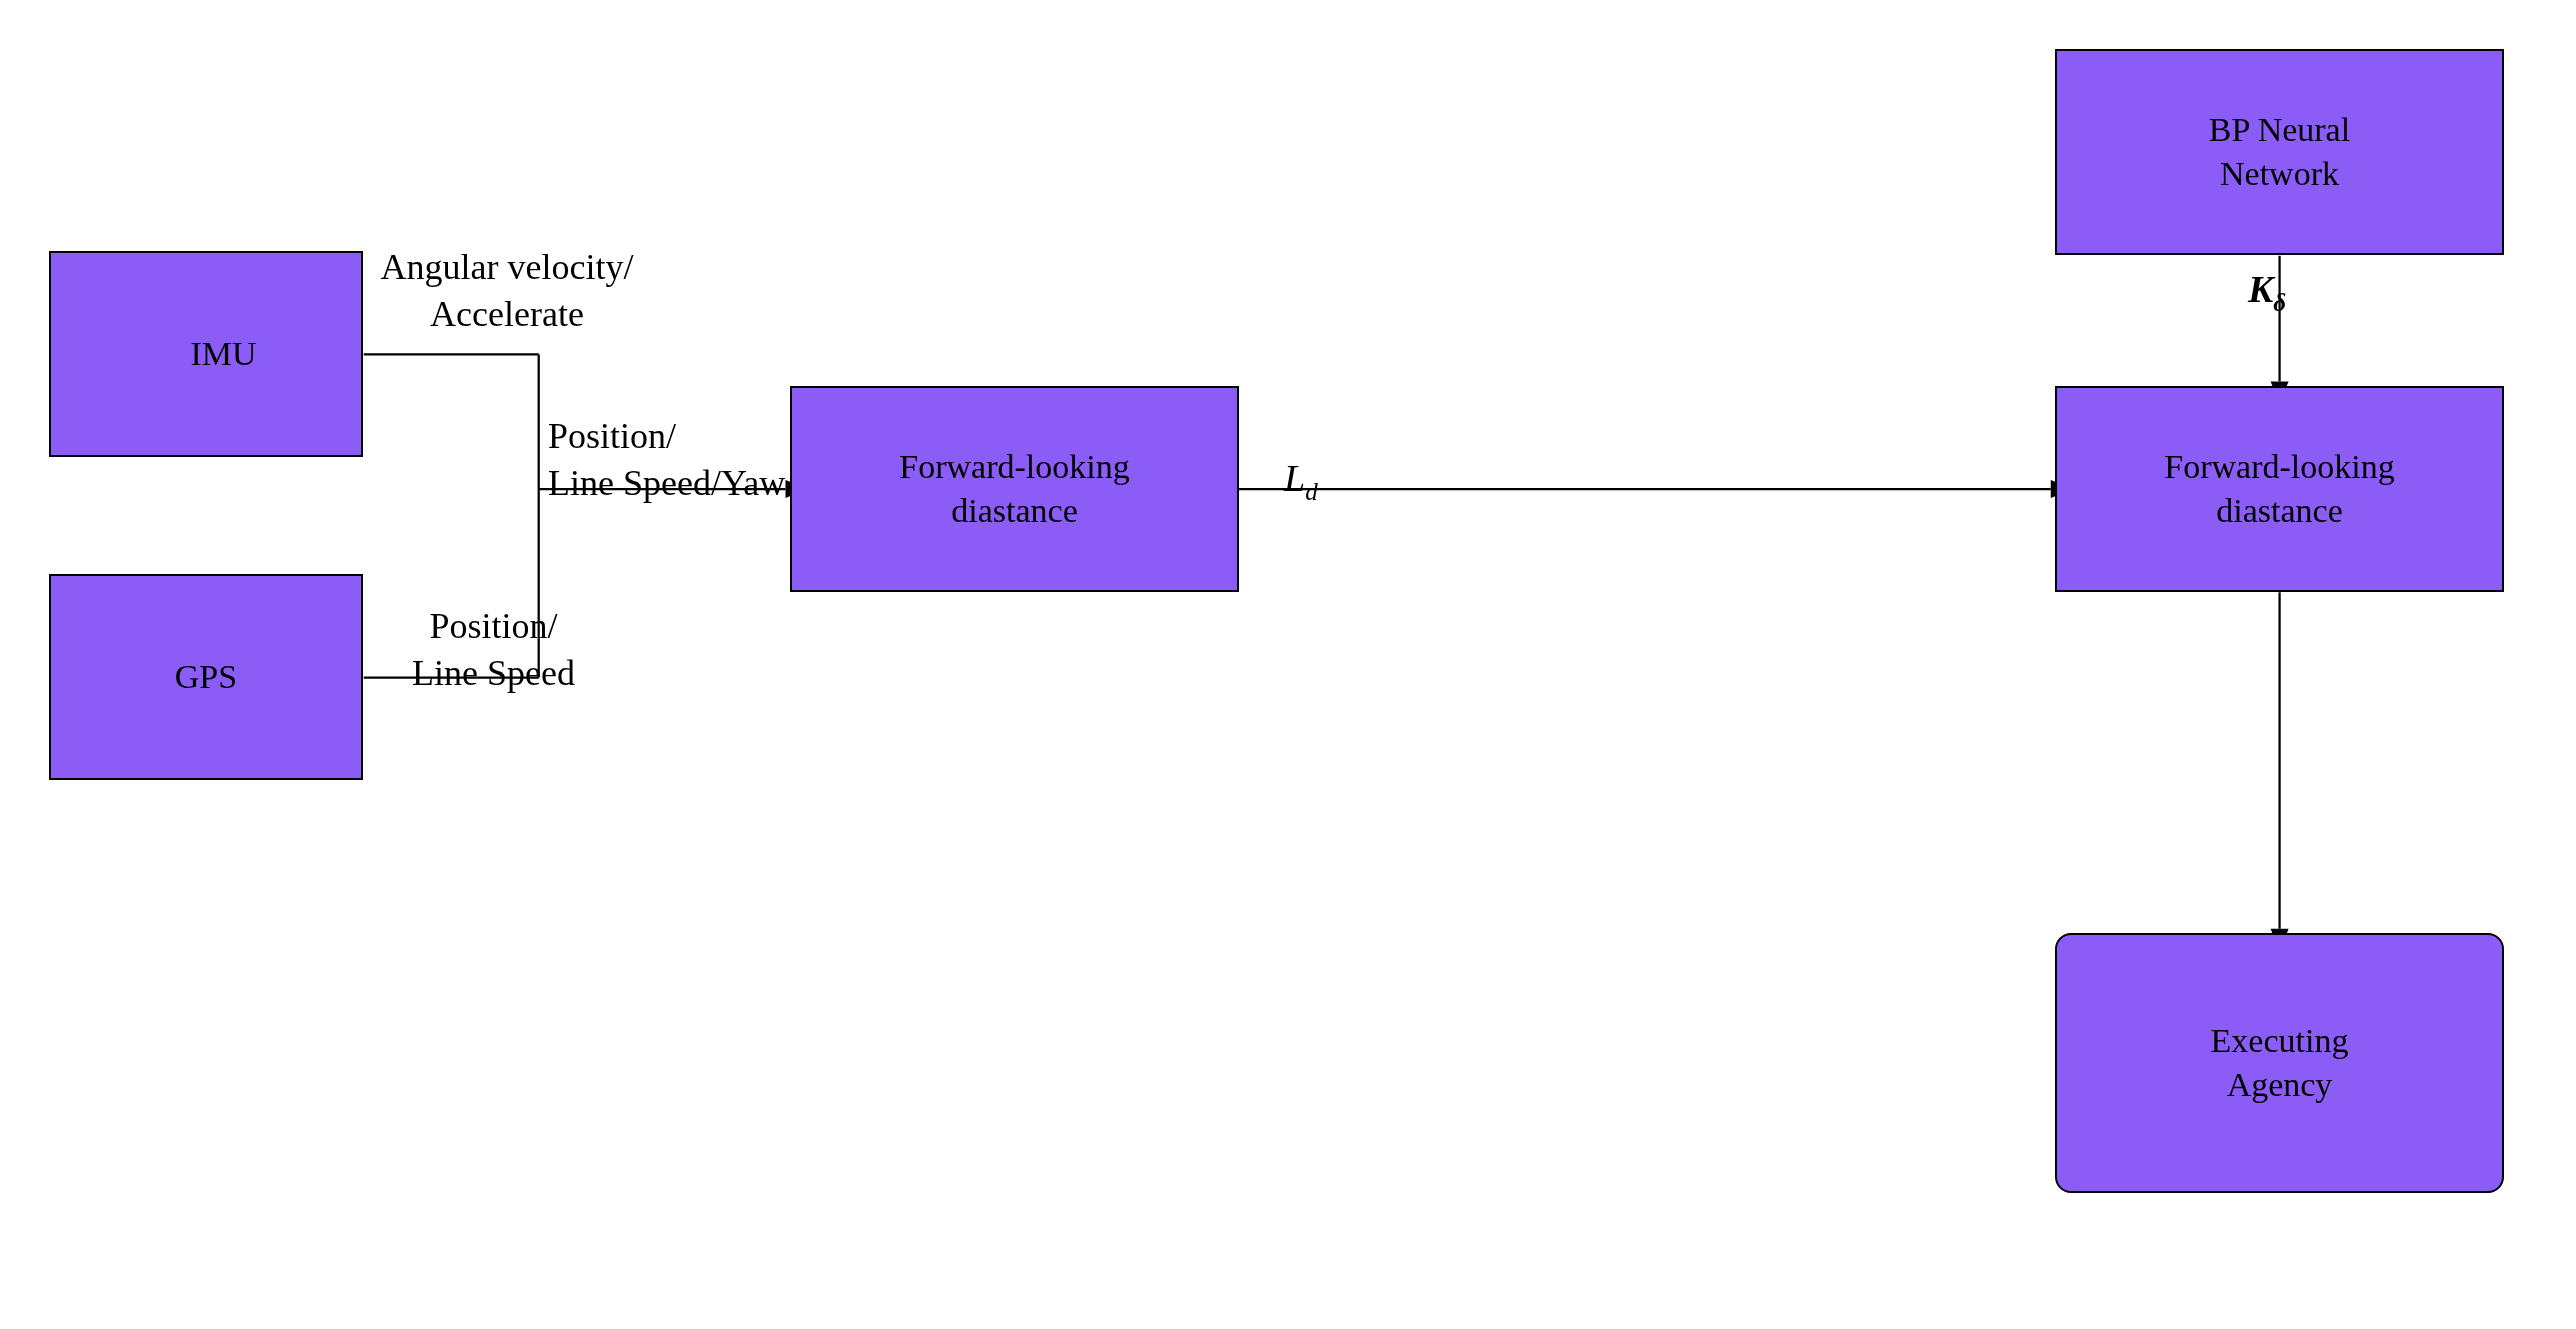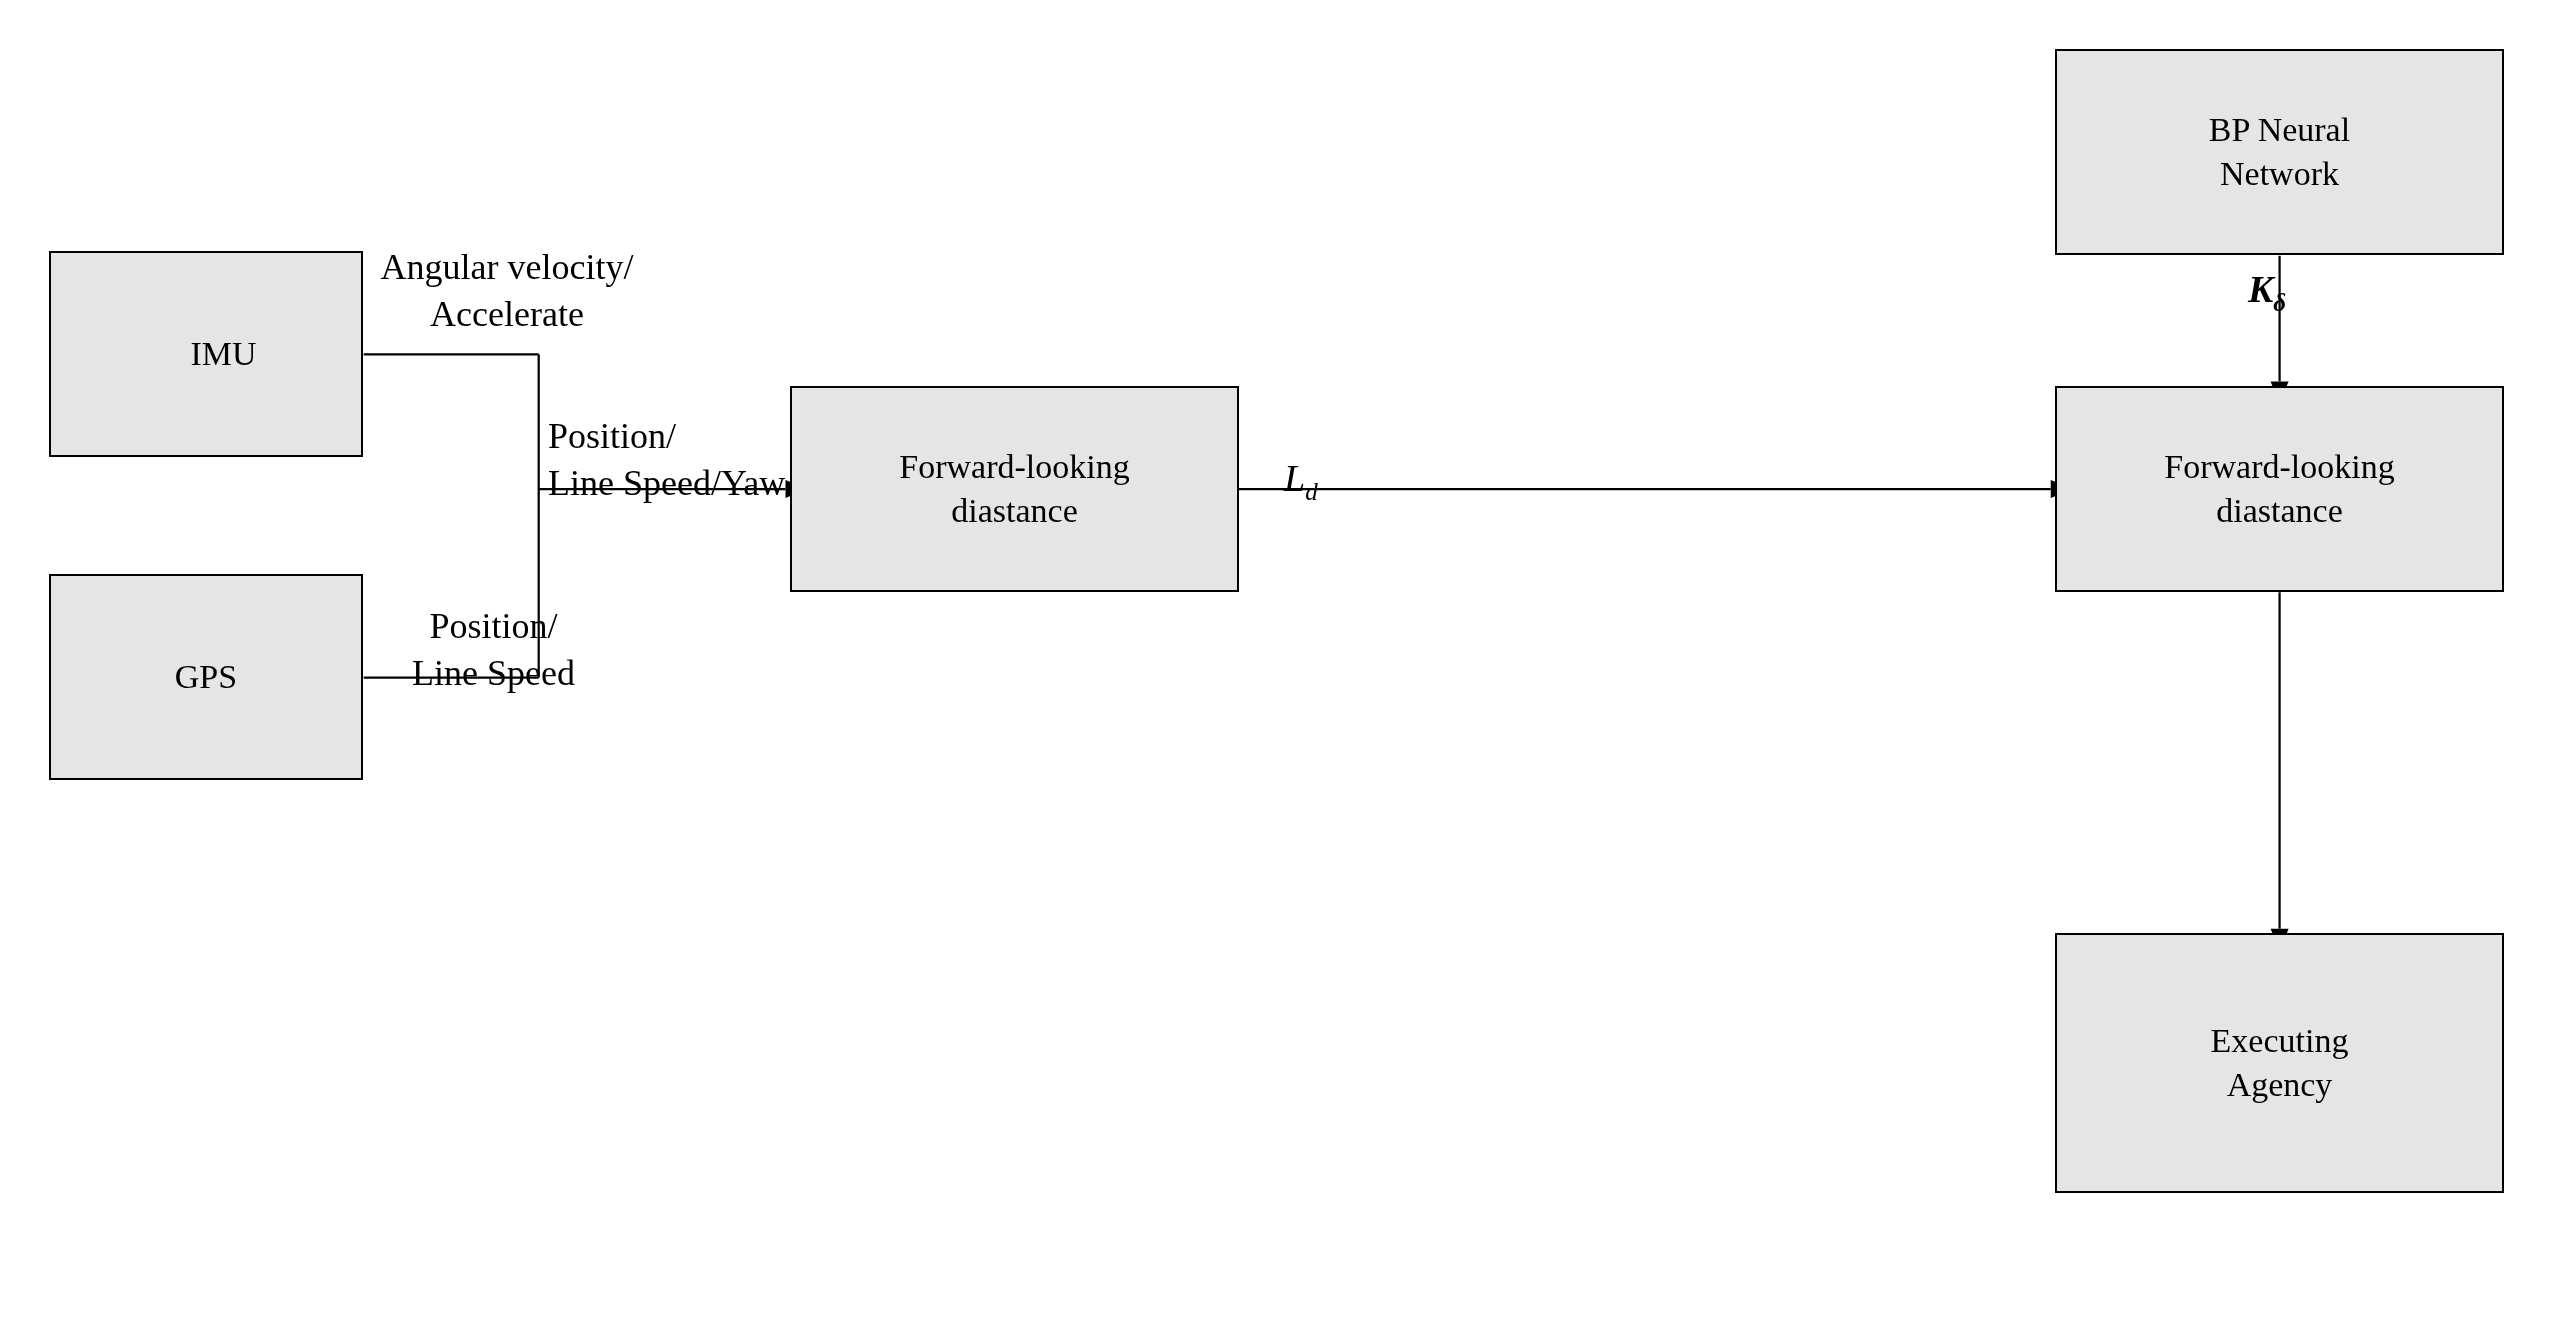--- a/index.html
+++ b/index.html
@@ -13,21 +13,21 @@
     }
     .diagram-container {
       width: 2576px;
       height: 1329px;
       position: relative;
       background: #ffffff;
     }
     .box {
       position: absolute;
       border: 2.2px solid #000;
-      background: #e5e5e5;
+      background: #8b5cf6;
       display: flex;
       align-items: center;
       justify-content: center;
       text-align: center;
       font-size: 34px;
       line-height: 1.3;
     }
     .label {
       position: absolute;
       font-size: 36px;
@@ -79,21 +79,21 @@
   </div>
 
   <div class="box" style="left:2055px; top:49px; width:449px; height:206px;">
     BP Neural<br>Network
   </div>
 
   <div class="box" style="left:2055px; top:386px; width:449px; height:206px;">
     Forward-looking<br>diastance
   </div>
 
-  <div class="box" style="left:2055px; top:933px; width:449px; height:260px;">
+  <div class="box" style="left:2055px; top:933px; width:449px; height:260px;border-radius:16px;">
     Executing<br>Agency
   </div>
 
   <div class="label" style="left:377px; top:244px; width:260px;">
     Angular velocity/<br>Accelerate
   </div>
 
   <div class="label" style="left:548px; top:413px; width:251px; text-align:left;">
     Position/<br>Line Speed/Yaw
   </div>

